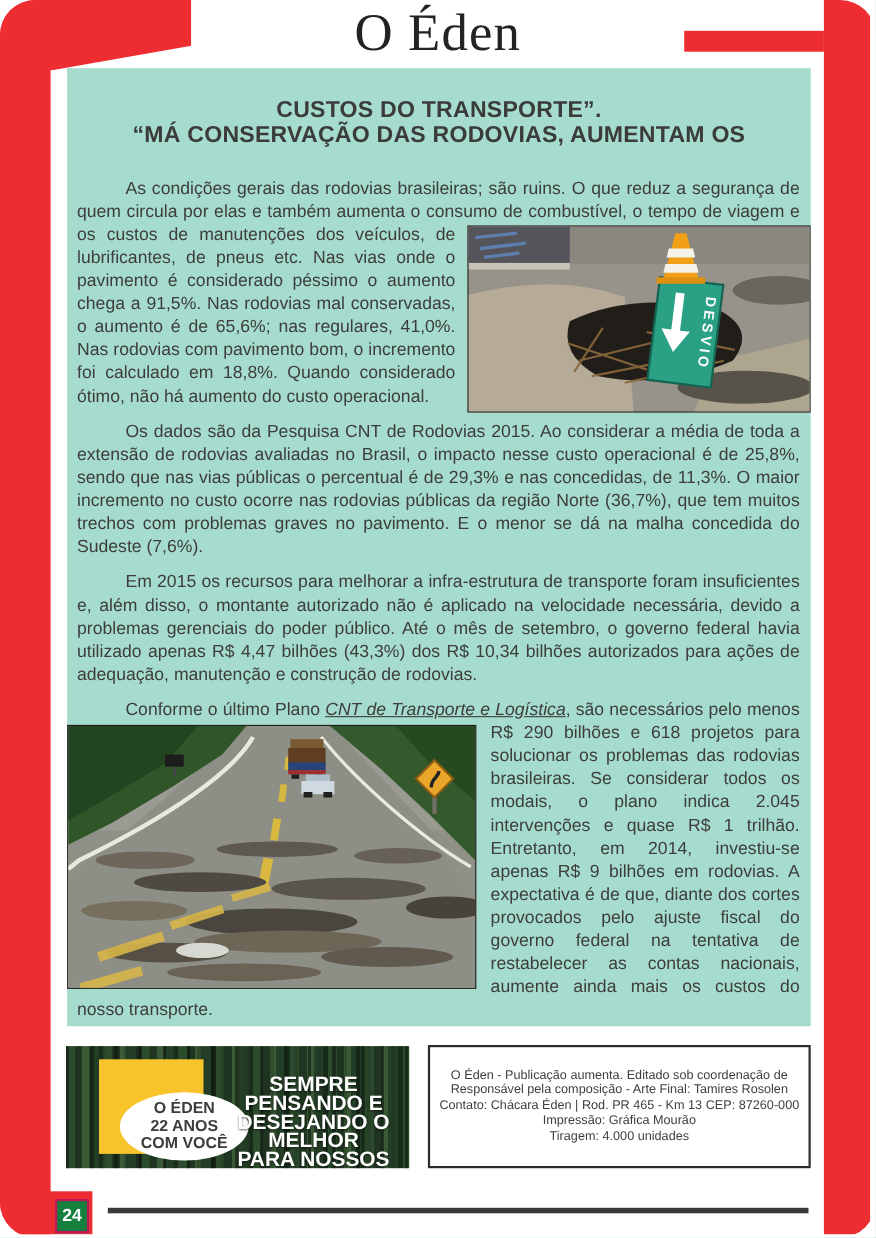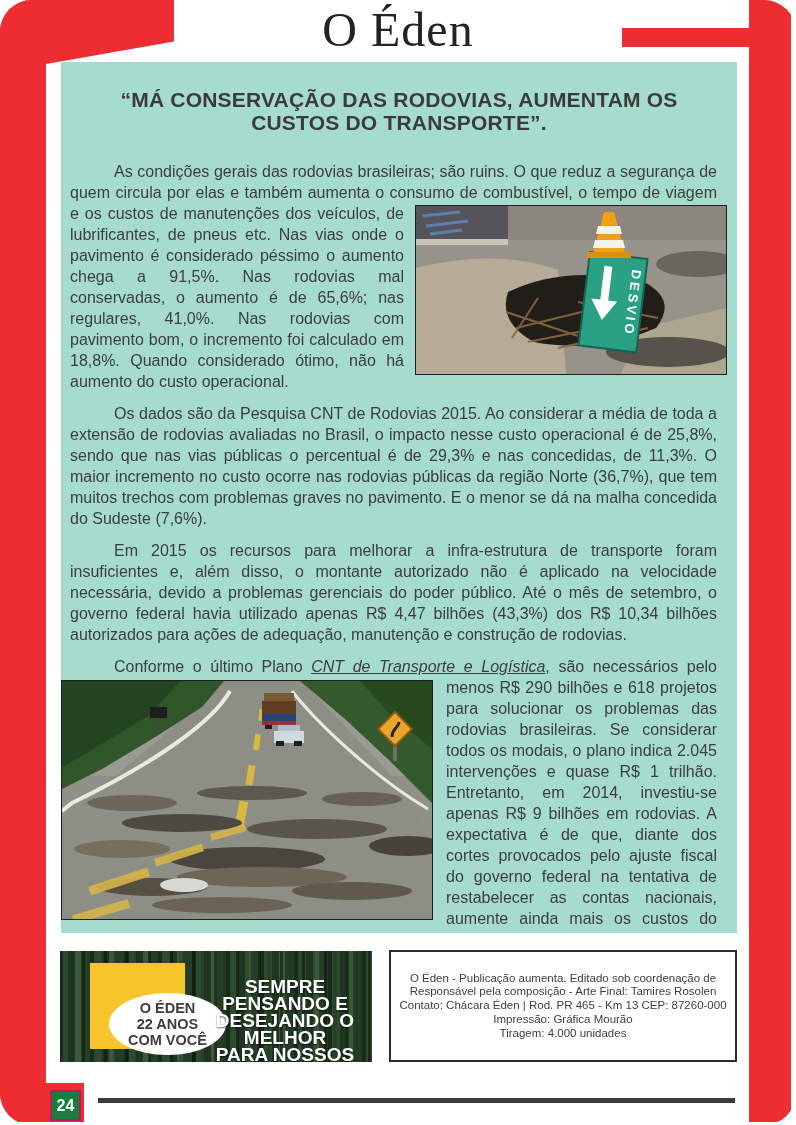--- a/index.html
+++ b/index.html
@@ -21,21 +21,21 @@
      letter-spacing:1px;}
 
   
   .content{position:absolute;left:61px;top:62px;width:676px;height:871px;
      background:#a6dccd;overflow:hidden;}
   .headline{margin:26px auto 0;width:620px;text-align:center;color:#3b3b3b;
      font-size:21px;font-weight:bold;line-height:23px;letter-spacing:0.2px;}
   .headline span{display:block;}
   .body{margin:27px 10px 0 9px;font-size:16px;line-height:21px;color:#3d3d3d;
      text-align:justify;}
-  .para{margin:0 10px 11px 0;text-indent:44px;}
+  .para{margin:0 0 11px 0;text-indent:44px;}
   .plan{font-style:italic;text-decoration:underline;}
 
   .photo{display:block;border:1px solid #1f1f1f;box-sizing:border-box;background:#98948c;}
   .photo svg{display:block;}
   .photo1{float:right;width:312px;height:170px;margin:2px -10px 7px 11px;}
   .photo2{float:left;width:372px;height:240px;margin:3px 13px 6px -9px;}
 
   
   .banner{position:absolute;left:60px;top:951px;width:312px;height:111px;overflow:hidden;
      background:
@@ -75,22 +75,22 @@
   <div class="red red-left-bar"></div>
   <div class="red red-tl-corner"></div>
   <div class="red red-bl-corner"></div>
   <div class="red red-right-bar"></div>
   <div class="red red-tr-bar"></div>
 
   <h1 class="masthead">O Éden</h1>
 
   <div class="content">
     <h2 class="headline">
+      <span>CUSTOS DO TRANSPORTE”.</span>
       <span>“MÁ CONSERVAÇÃO DAS RODOVIAS, AUMENTAM OS</span>
-      <span>CUSTOS DO TRANSPORTE”.</span>
     </h2>
 
     <div class="body">
       <p class="para"><span>As condições gerais das rodovias brasileiras; são ruins. O que reduz a segurança de quem circula por elas e também aumenta o consumo de combustível, o tempo de viagem e os </span><span class="photo photo1">
             <svg viewBox="0 0 310 168" width="310" height="168" preserveAspectRatio="none">
             <rect width="310" height="168" fill="#97938b"></rect>
             <rect width="310" height="34" fill="#8b877f"></rect>
             <rect x="0" y="0" width="92" height="34" fill="#55545a"></rect>
             <path d="M6 10 L44 6 M10 20 L52 15 M14 28 L46 24" stroke="#5d7fae" stroke-width="3" fill="none"></path>
             <rect x="0" y="33" width="92" height="6" fill="#c9c4b8"></rect>

